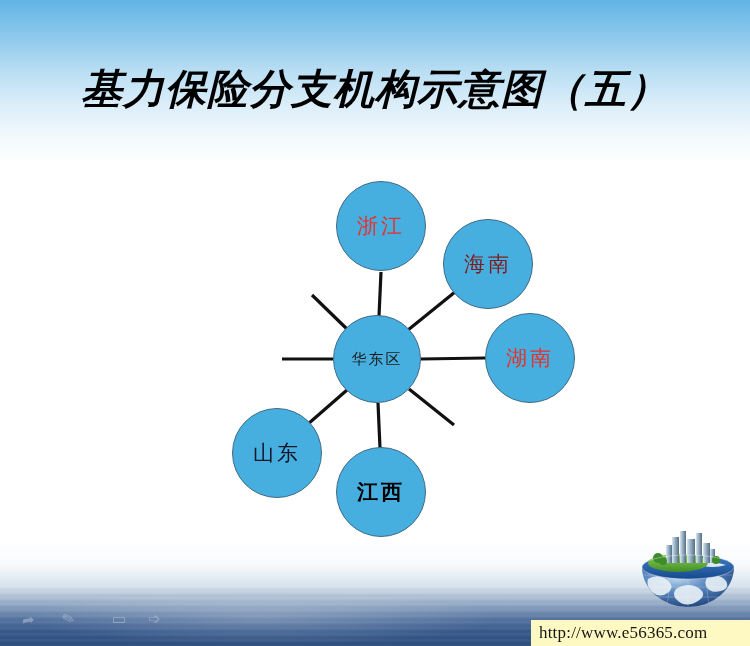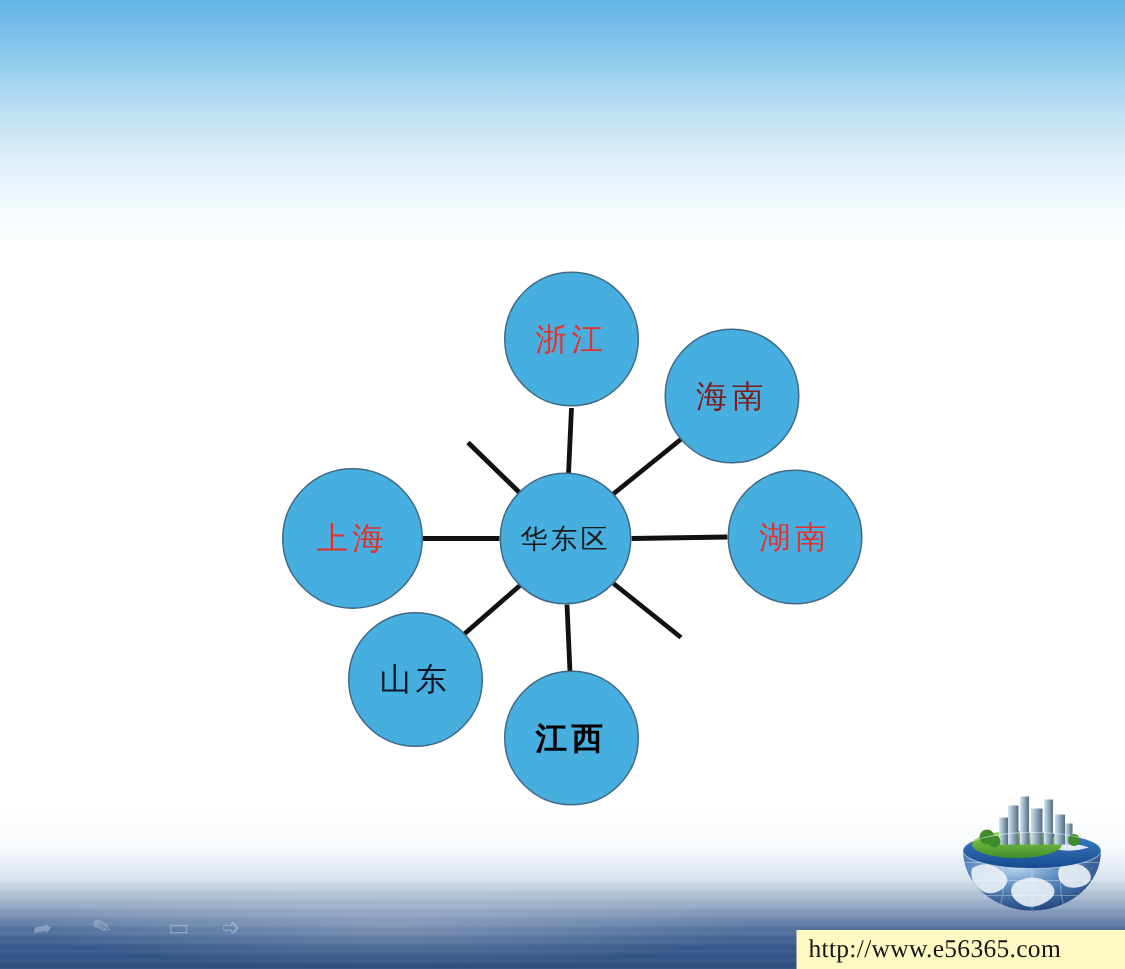--- a/index.html
+++ b/index.html
@@ -115,21 +115,21 @@
     align-items: center;
     justify-content: center;
     text-align: center;
     font-family: "Liberation Serif", "DejaVu Serif", serif;
     font-size: 21px;
     letter-spacing: 3px;
     line-height: 1;
     white-space: nowrap;
   }
   .node.center {
-    font-size: 18px;
+    font-size: 15px;
     letter-spacing: 2px;
     color: #1b1b1b;
   }
 
   
   .globe {
     position: absolute;
     left: 636px;
     top: 527px;
     width: 104px;
@@ -166,20 +166,21 @@
   <div class="bg-mid"></div>
   <div class="bg-water"></div>
   <div class="bg-water-ripples"></div>
   <div class="bg-water-sheen"></div>
 
   <div class="water-mark" style="left:22px; top:612px; transform:rotate(-8deg);">➦</div>
   <div class="water-mark" style="left:62px; top:611px; transform:rotate(-20deg);">✎</div>
   <div class="water-mark" style="left:112px; top:611px;">▭</div>
   <div class="water-mark" style="left:148px; top:611px;">➩</div>
 
+  <div class="title">基力保险分支机构示意图（五）</div>
 
   <div class="diagram">
 
     <svg class="edges" viewBox="0 0 750 646">
       <g stroke="#111111" stroke-width="3.2" stroke-linecap="butt">
         <line x1="379" y1="316" x2="381" y2="272"></line>
         <line x1="408" y1="330" x2="455" y2="292"></line>
         <line x1="421" y1="359" x2="485" y2="358"></line>
         <line x1="409" y1="389" x2="454" y2="425"></line>
         <line x1="378" y1="403" x2="380" y2="448"></line>
@@ -193,21 +194,20 @@
 
     <div class="node" style="left:443px; top:219px; width:90px; height:90px; color:#7f1d1d;">海南</div>
 
     <div class="node" style="left:485px; top:313px; width:90px; height:90px; color:#e8302a;">湖南</div>
 
 
     <div class="node" style="left:336px; top:447px; width:90px; height:90px; color:#000000;font-weight:bold;">江西</div>
 
     <div class="node" style="left:232px; top:408px; width:90px; height:90px; color:#0f172a;">山东</div>
 
-    <div class="node" style="left:188px; top:312px; width:94px; height:94px; color:#e8302a;">上海</div>
 
 
     <div class="node center" style="left:333px; top:315px; width:88px; height:88px;">华东区</div>
   </div>
 
   <div class="globe">
     <svg width="104" height="96" viewBox="0 0 104 96">
       <defs>
         <radialGradient id="gOcean" cx="38%" cy="28%" r="78%">
           <stop offset="0%" stop-color="#bcd8ee"></stop>

